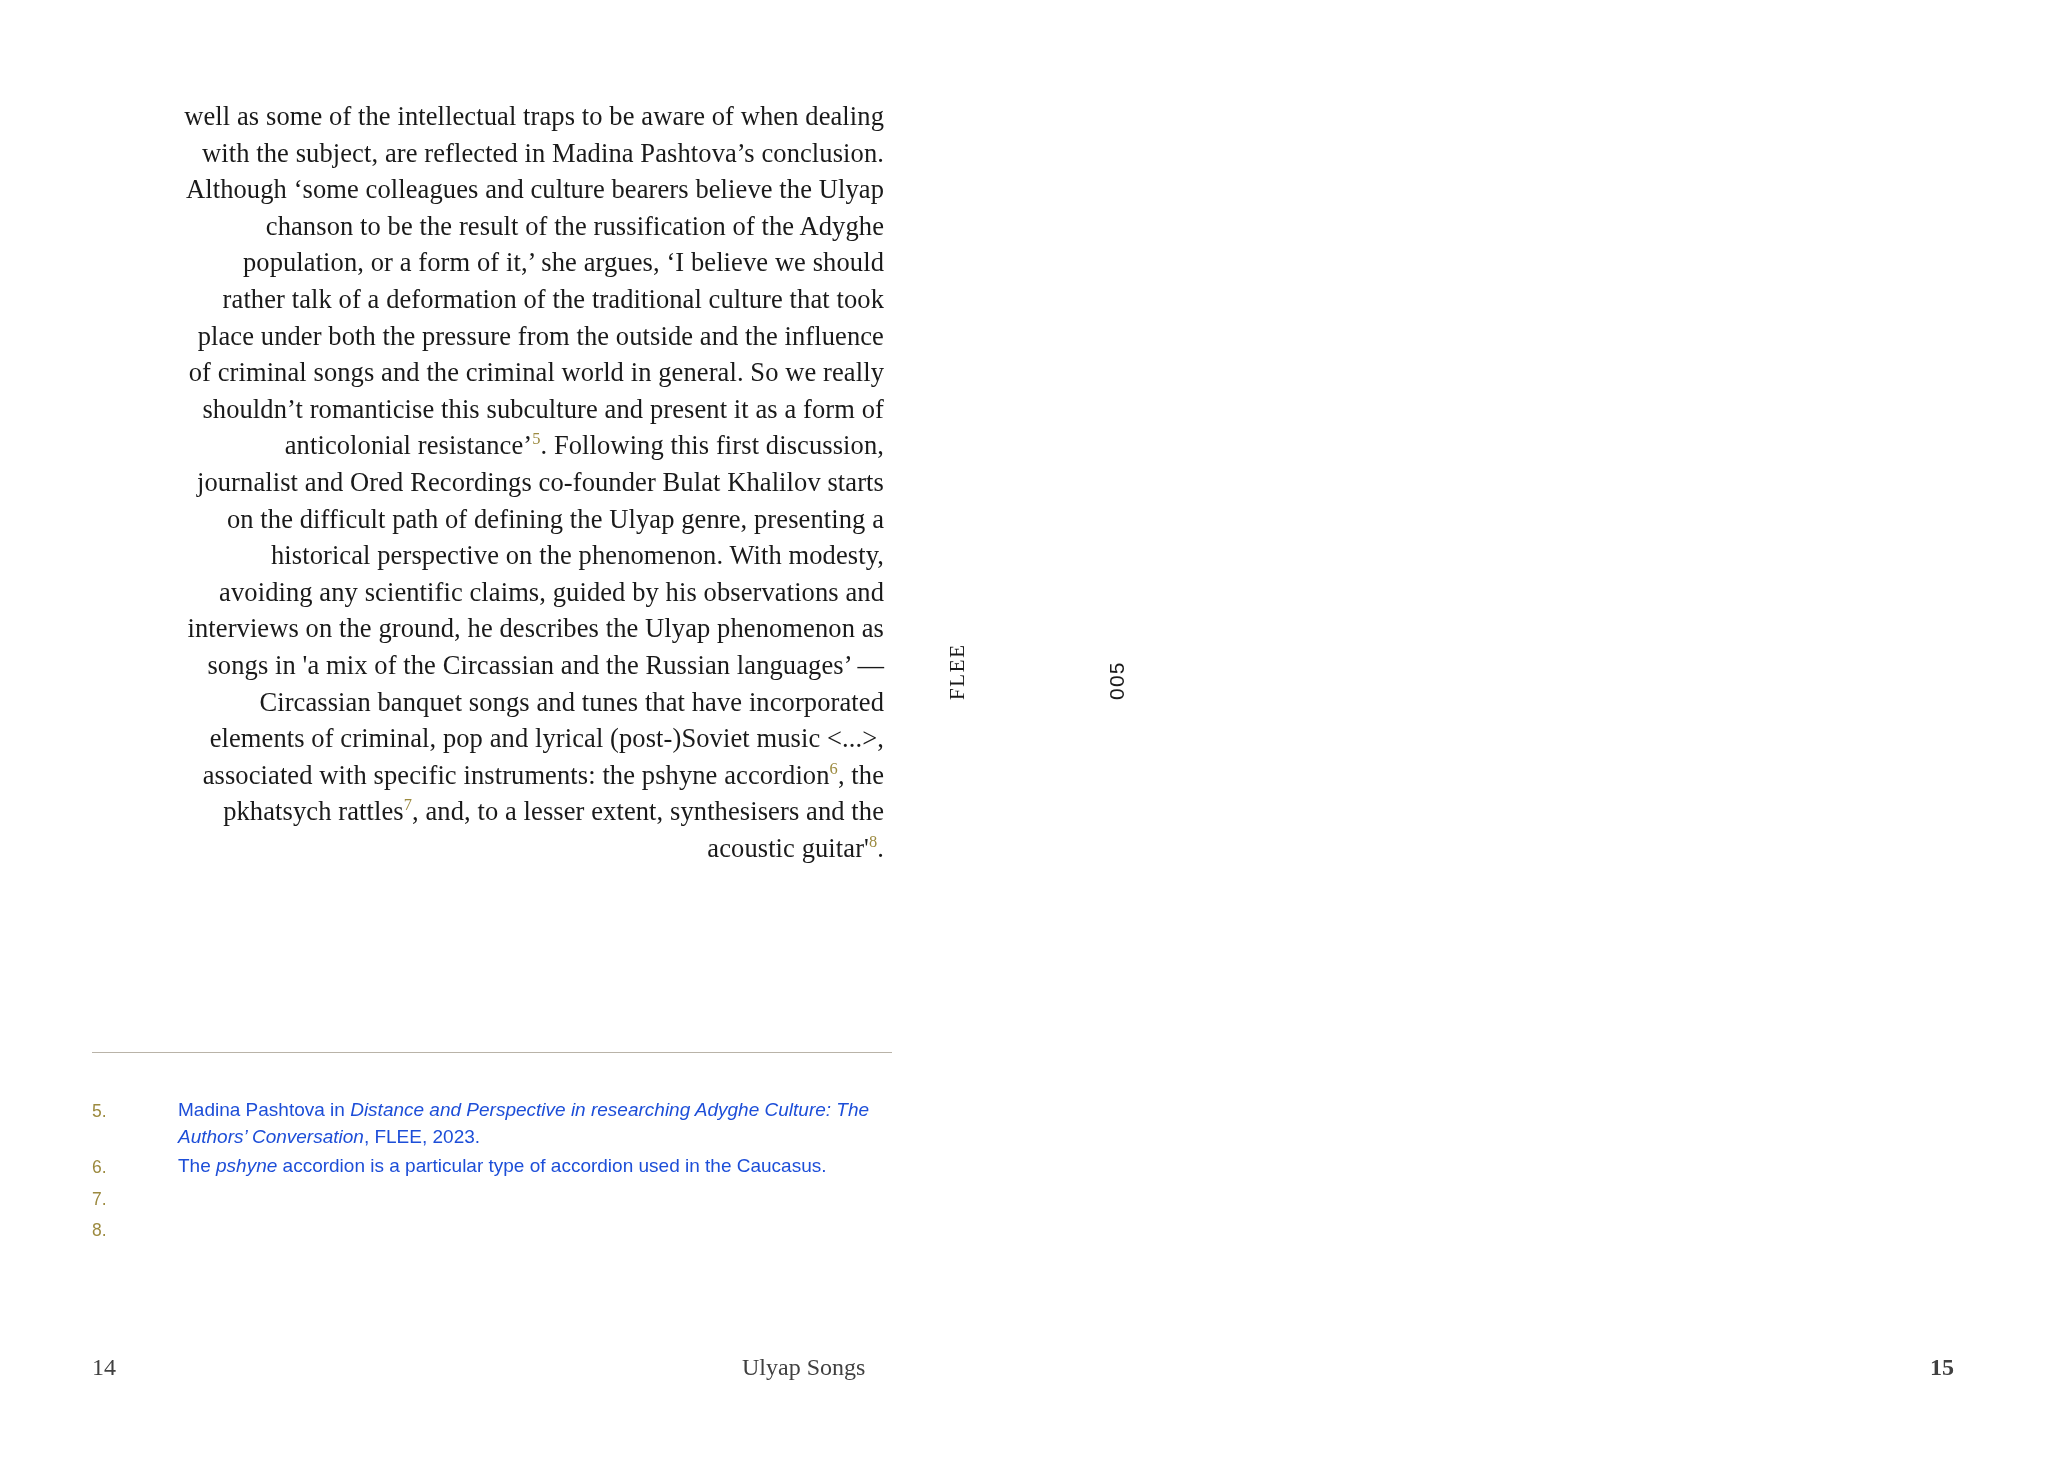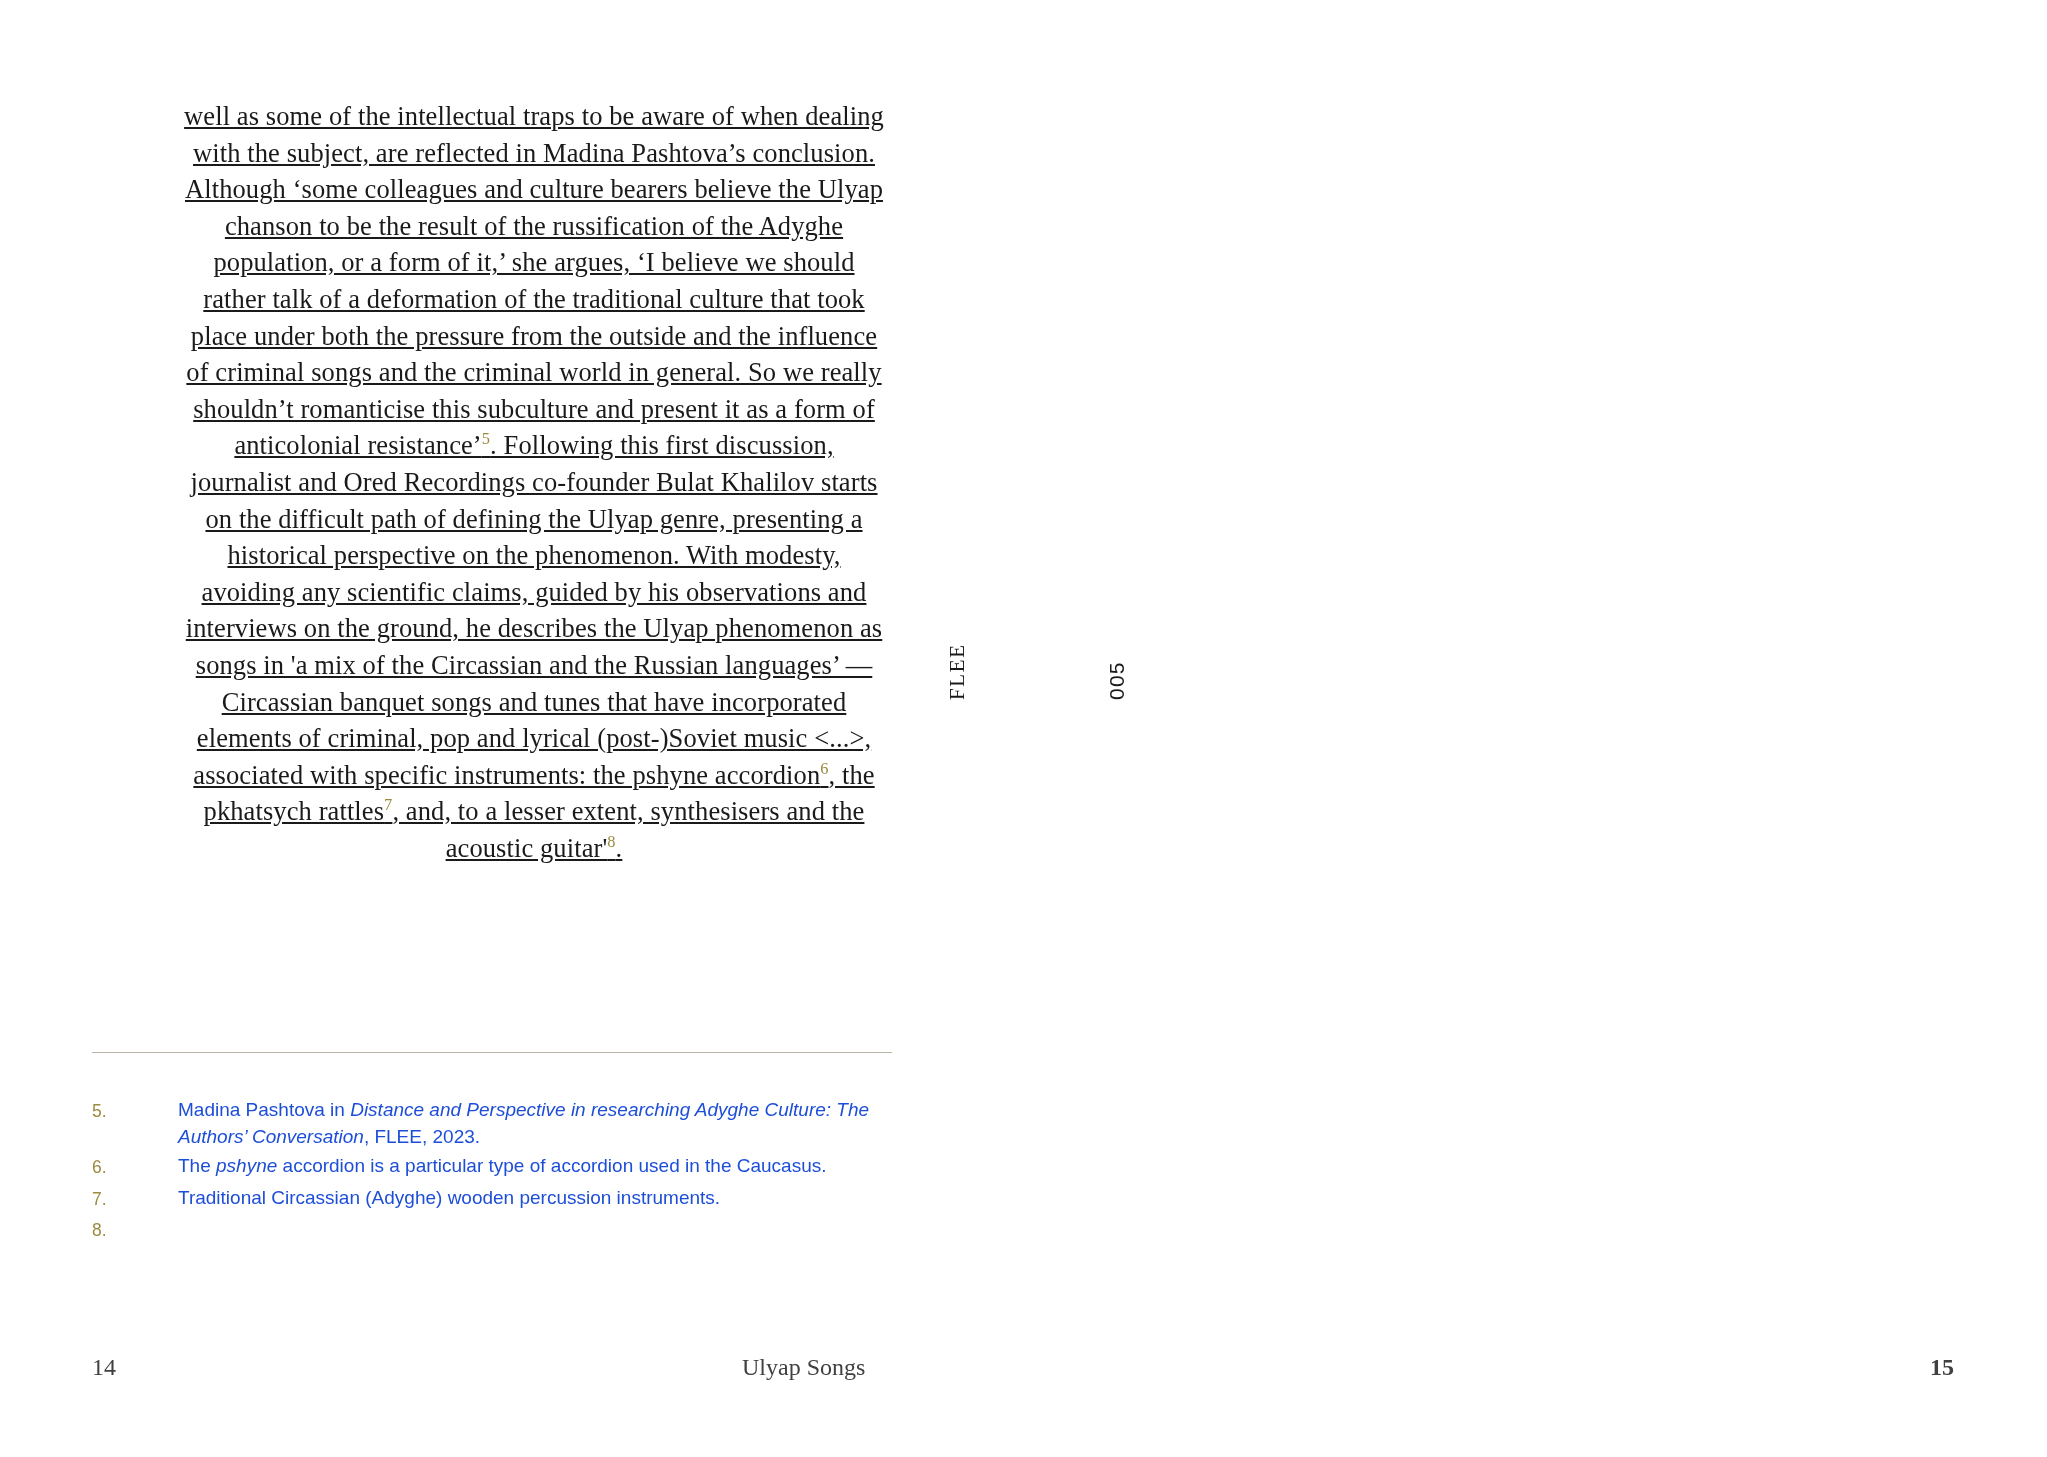--- a/index.html
+++ b/index.html
@@ -29,22 +29,21 @@
   .page-left {
     padding: 0 0 0 0;
   }
 
   
   .body-col {
     position: absolute;
     font-size: 26.5px;
     line-height: 36.6px;
     letter-spacing: 0.1px;
-    text-align: center;
-    text-decoration: underline;
+    text-align: right;
   }
   .left-body {
     left: 184px;
     top: 98px;
     width: 700px;
   }
 
   .sup {
     font-size: 0.62em;
     vertical-align: super;
@@ -146,21 +145,20 @@
       <div class="fn-row">
         <div class="fn-num">5.</div>
         <div class="fn-text">Madina Pashtova in <i>Distance and Perspective in researching Adyghe Culture: The Authors’ Conversation</i>, FLEE, 2023.</div>
       </div>
       <div class="fn-row">
         <div class="fn-num">6.</div>
         <div class="fn-text">The <i>pshyne</i> accordion is a particular type of accordion used in the Caucasus.</div>
       </div>
       <div class="fn-row">
         <div class="fn-num">7.</div>
-        <div class="fn-text">Traditional Circassian (Adyghe) wooden percussion instruments.</div>
       </div>
       <div class="fn-row">
         <div class="fn-num">8.</div>
       </div>
     </div>
 
     <div class="foot foot-pageno-left">14</div>
     <div class="foot foot-title-left">Ulyap Songs</div>
   </div>
 

